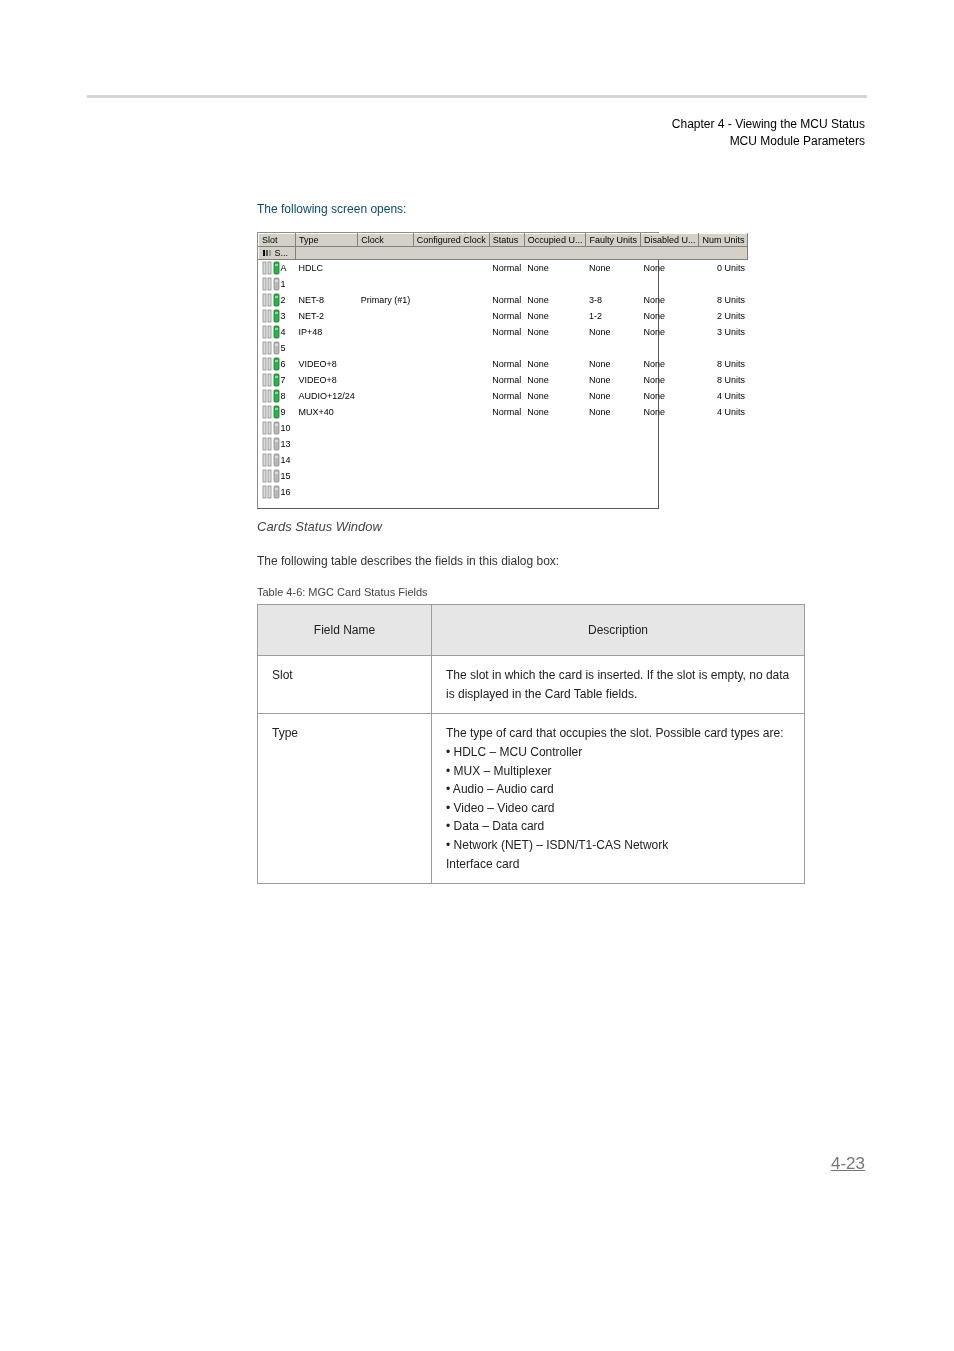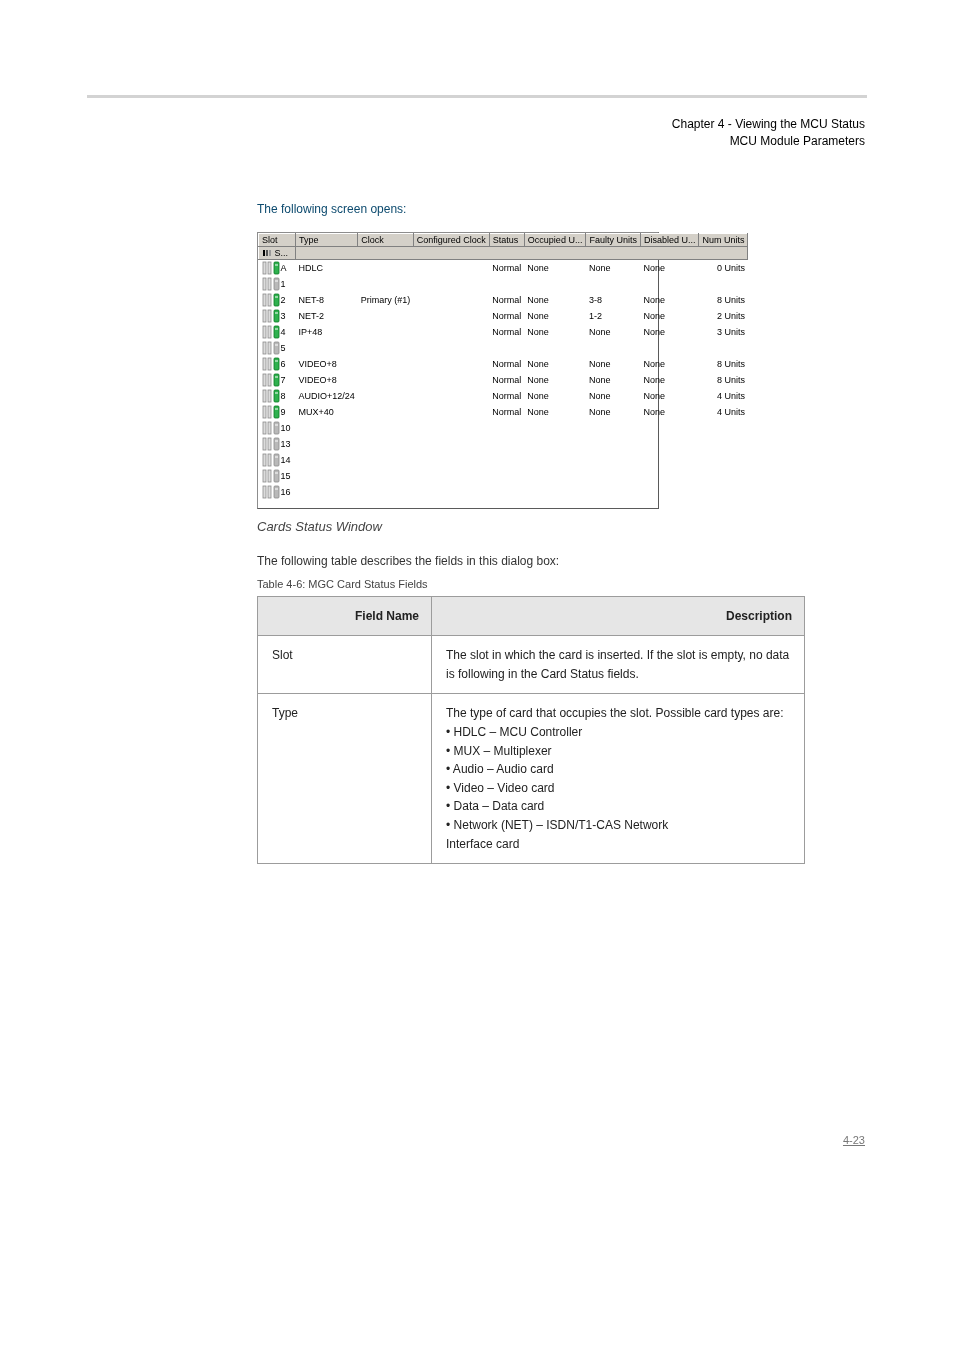--- a/index.html
+++ b/index.html
@@ -86,55 +86,55 @@
       font-family: "Trebuchet MS", Arial, sans-serif;
       font-size: 13px;
       font-style: italic;
       color: #444;
       margin: 6px 0 20px 190px;
     }
     .fields-label {
       font-family: "Trebuchet MS", Arial, sans-serif;
       font-size: 12px;
       color: #333;
-      margin: 14px 0 10px 190px;
+      margin: 14px 0 18px 190px;
     }
     .table-caption {
       font-family: "Trebuchet MS", Arial, sans-serif;
       font-size: 11px;
       color: #444;
       margin: 6px 0 6px 190px;
     }
     .fields-table {
       margin-left: 190px;
       width: 548px;
       border-collapse: collapse;
       font-family: "Trebuchet MS", Arial, sans-serif;
       font-size: 12px;
       color: #222;
     }
     .fields-table th {
-      text-align: right;
+      text-align: center;
       background: #e6e6e6;
       border: 1px solid #9c9c9c;
-      padding: 12px 12px;
-      font-weight: bold;
+      padding: 18px 12px;
+      font-weight: normal;
     }
     .fields-table td {
       border: 1px solid #9c9c9c;
       padding: 10px 14px;
       vertical-align: top;
       line-height: 1.55;
     }
     .fields-table .field-col { width: 145px; }
     .footer {
       display: flex;
       justify-content: space-between;
       font-family: "Trebuchet MS", Arial, sans-serif;
-      font-size: 11px;
+      font-size: 17px;
       color: #777;
       margin: 270px 22px 0 22px;
       text-decoration: underline;
     }
     .slot-cell { display:flex; align-items:center; gap:1px; }
     .num-col { text-align:right; }
     .slot-label { min-width:12px; display:inline-block; }
   </style>
 </head>
 <body>
@@ -501,21 +501,21 @@
   <table class="fields-table">
     <thead>
       <tr>
         <th class="field-col">Field Name</th>
         <th>Description</th>
       </tr>
     </thead>
     <tbody id="fields-tbody">
         <tr>
           <td class="field-col">Slot</td>
-          <td style="white-space: pre-line;">The slot in which the card is inserted. If the slot is empty, no data is following in the Card Status fields.</td>
+          <td style="white-space: pre-line;">The slot in which the card is inserted. If the slot is empty, no data is displayed in the Card Table fields.</td>
         </tr>
         <tr>
           <td class="field-col">Type</td>
           <td style="white-space: pre-line;">The type of card that occupies the slot. Possible card types are:
 •  HDLC – MCU Controller
 •  MUX – Multiplexer
 •  Audio – Audio card
 •  Video – Video card
 •  Data – Data card
 •  Network (NET) – ISDN/T1-CAS Network

